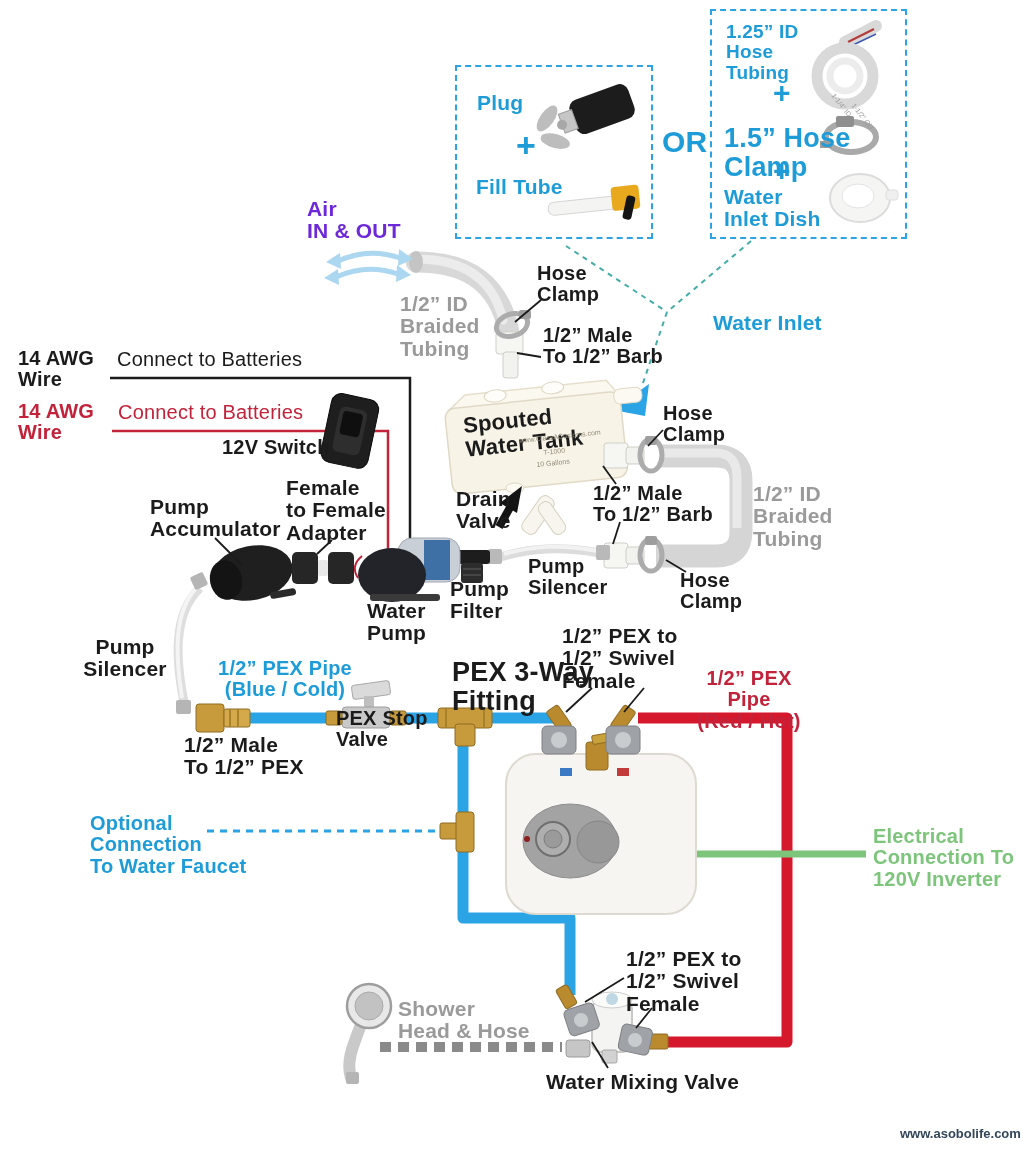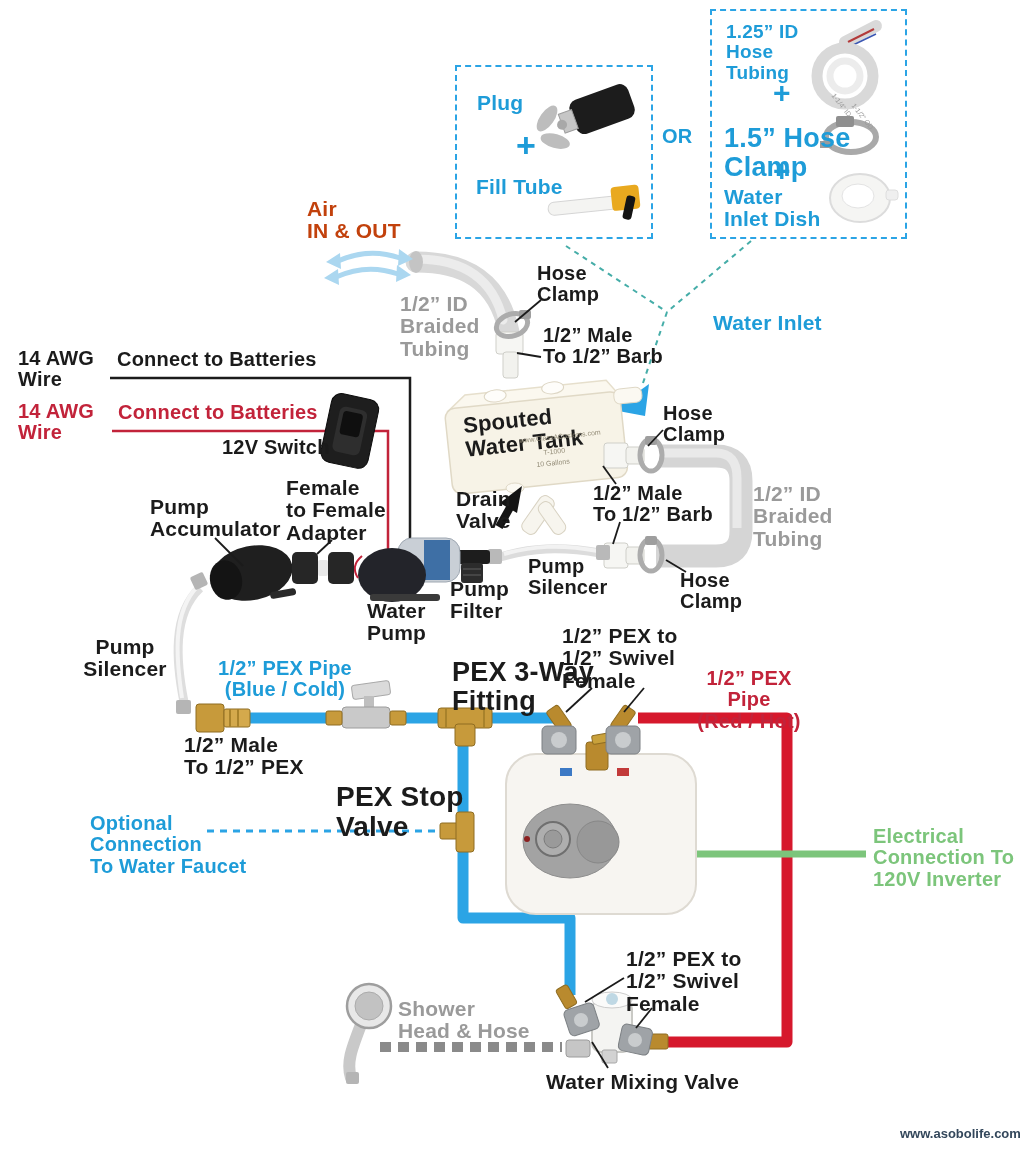--- a/index.html
+++ b/index.html
@@ -2,30 +2,30 @@
 <html><head>
 <meta charset="utf-8">
 <style>
   html,body{margin:0;padding:0;background:#fff;}
   .canvas{position:relative;width:1023px;height:1160px;background:#ffffff;
           font-family:"Liberation Sans",sans-serif;overflow:hidden;}
   .art{position:absolute;left:0;top:0;}
   .lbl{position:absolute;font-weight:700;font-size:20px;line-height:1.07;
        color:#1b1b1b;white-space:pre-line;letter-spacing:.2px;}
   .blue{color:#1E9CD8}
-  .lightblue{color:#c2410c}
+  .lightblue{color:#6d28d9}
   .gray{color:#9A9A9A}
   .red{color:#C2233A}
   .green{color:#7CC57B}
-  .reg{font-weight:700}
+  .reg{font-weight:400}
   .ctr{text-align:center}
   .rgt{}
   .dashed-box{position:absolute;border:2px dashed #2BA4E5;background:transparent;}
   .plus{font-size:34px;font-weight:800;color:#1E9CD8;line-height:1;}
-  .or{font-size:20px;font-weight:800;color:#1E9CD8;}
+  .or{font-size:30px;font-weight:800;color:#1E9CD8;}
   .tank-title{font-size:22px;transform:rotate(-6deg);transform-origin:left top;}
   .tank-small{position:absolute;font-size:7px;font-weight:400;color:#948D79;
               transform:rotate(-6deg);transform-origin:left top;white-space:nowrap;}
   .dim{position:absolute;font-size:7px;font-weight:400;color:#9a9a9a;
        transform:rotate(52deg);transform-origin:left top;white-space:nowrap;}
   .watermark{position:absolute;font-size:13px;font-weight:700;color:#33475B;}
 </style>
 </head>
 <body>
 
@@ -353,21 +353,21 @@
 Adapter</div>
   <div class="lbl" style="left:150px;top:496px;font-size:21px;">Pump
 Accumulator</div>
   <div class="lbl ctr" style="left:75px;top:636px;width:100px;font-size:21px;">Pump
 Silencer</div>
 
   <div class="lbl blue ctr" style="left:218px;top:658px;width:134px;">1/2” PEX Pipe
 (Blue / Cold)</div>
   <div class="lbl" style="left:184px;top:734px;font-size:21px;">1/2” Male
 To 1/2” PEX</div>
-  <div class="lbl" style="left:336px;top:782px;font-size:28px;">PEX Stop
+  <div class="lbl" style="left:336px;top:708px;font-size:20px;">PEX Stop
 Valve</div>
   <div class="lbl" style="left:420px;top:658px;font-size:27px;margin-left:32px;">PEX 3-Way
 Fitting</div>
   <div class="lbl" style="left:562px;top:625px;font-size:21px;">1/2” PEX to
 1/2” Swivel
 Female</div>
   <div class="lbl red ctr" style="left:683px;top:668px;width:132px;">1/2” PEX Pipe
 (Red / Hot)</div>
 
   <div class="lbl blue" style="left:90px;top:813px;">Optional

